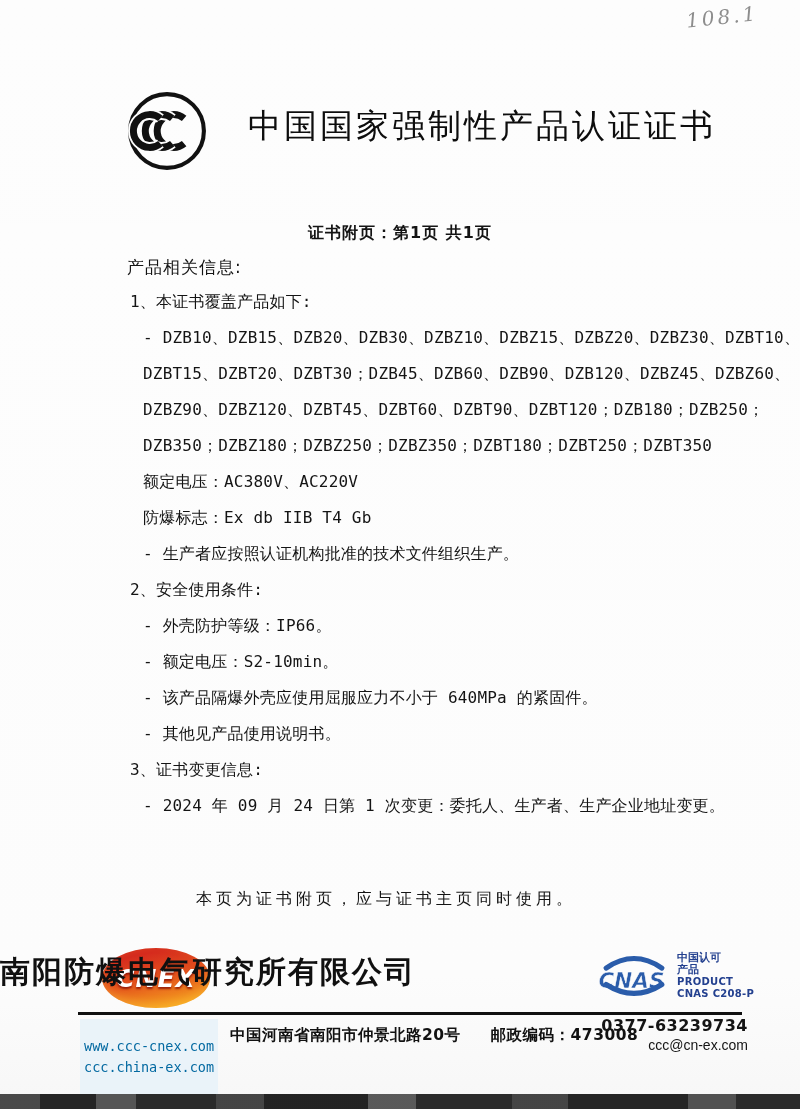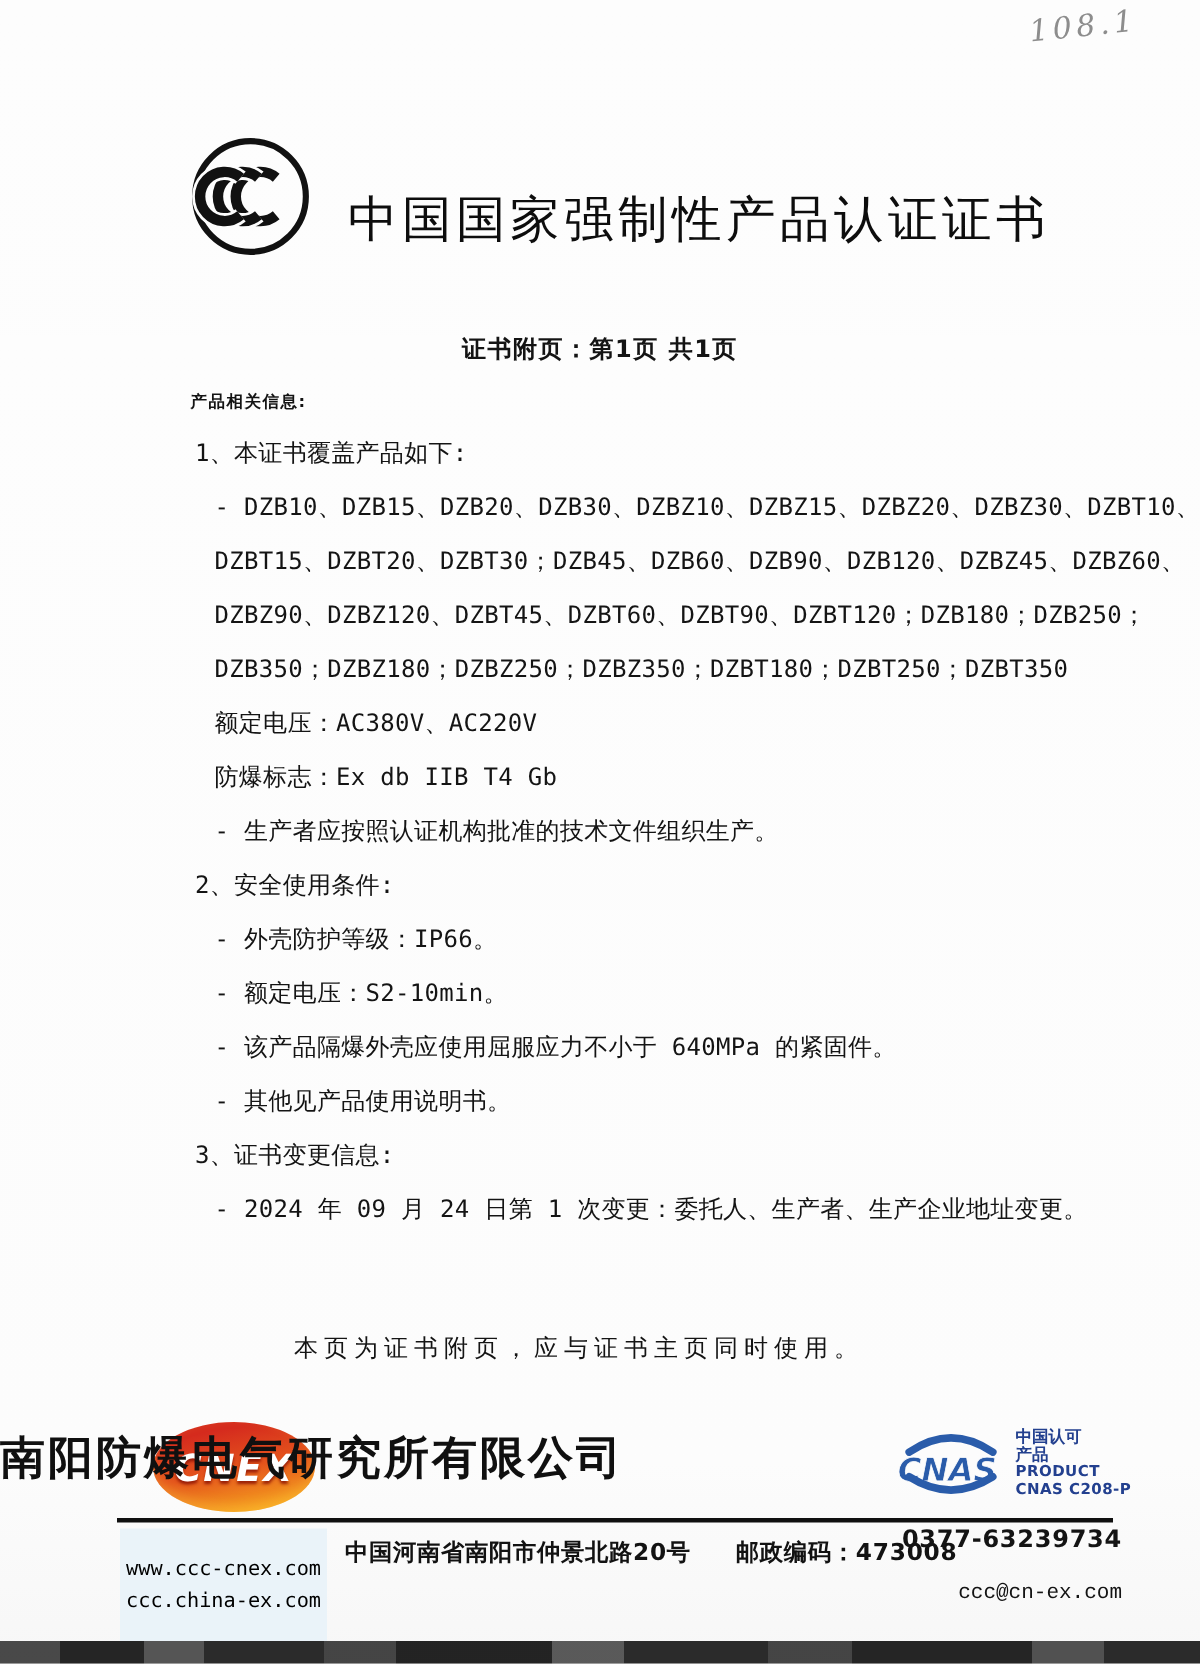--- a/index.html
+++ b/index.html
@@ -12,32 +12,32 @@
 
   .handnote {
     position:absolute; top:5px; right:42px; color:#8d8d8d; font-size:20px;
     font-family:"DejaVu Serif", serif; font-style:italic; letter-spacing:3px;
     transform:rotate(-6deg);
   }
 
   .ccc-logo { position:absolute; left:126px; top:90px; width:82px; height:82px; }
 
   .title {
-    position:absolute; left:232px; top:104px; font-size:33px; letter-spacing:3px;
-    color:#0d0d0d; white-space:nowrap;margin-top:20px;
+    position:absolute; left:248px; top:104px; font-size:33px; letter-spacing:3px;
+    color:#0d0d0d; white-space:nowrap;
   }
 
   .cert-line { position:absolute; left:0; width:800px; text-align:center; font-weight:bold; white-space:nowrap; }
   .cert-line.no   { top:188px; font-size:17px; letter-spacing:1px; }
   .cert-line.page { top:223px; font-size:16px; letter-spacing:1px; }
 
   .info { position:absolute; left:127px; top:250px; right:36px; }
   .info .heading {
     height:34px; display:flex; align-items:center;
-    font-weight:bold; font-size:11px; letter-spacing:1px;
+    font-weight:normal; font-size:17px; letter-spacing:1px;
   }
   .row {
     height:36px; display:flex; align-items:center; white-space:nowrap;
     font-size:16px; letter-spacing:0.2px;
     font-family:"DejaVu Sans Mono","DejaVu Sans",sans-serif;
   }
   .row.sect { padding-left:3px; }
   .row.ind  { padding-left:16px; }
 
   .statement {
@@ -65,29 +65,29 @@
   .cnas-wrap { position:absolute; left:596px; top:947px; display:flex; gap:5px; }
   .cnas-caption { padding-top:5px; color:#23408f; font-weight:bold; line-height:12px; }
   .cnas-caption .cn  { font-size:11px; }
   .cnas-caption .en  { font-size:10px; letter-spacing:0.3px; }
 
   .sep { position:absolute; left:78px; top:1012px; width:664px; height:3px; background:#101010; }
 
   .urls {
     position:absolute; left:80px; top:1019px; font-size:13.5px; line-height:21px;
     font-family:"DejaVu Sans Mono","Liberation Mono",monospace;
-    background:#eaf3f9; padding:17px 4px; color:#000000;
+    background:#eaf3f9; padding:17px 4px; color:#0369a1;
   }
   .addr {
     position:absolute; left:230px; top:1025px; display:flex; gap:30px;
     font-size:15.5px; font-weight:bold; letter-spacing:0.5px; color:#121212; white-space:nowrap;
   }
   .right-contact { position:absolute; right:52px; top:1016px; text-align:right; }
   .right-contact .phone { font-size:16px; font-weight:bold; letter-spacing:0.5px; }
-  .right-contact .mail  { font-size:14px; margin-top:19px; font-family:Liberation Mono, monospace; }
+  .right-contact .mail  { font-size:14px; margin-top:2px; font-family:Liberation Sans, sans-serif; }
 
   .scan-band {
     position:absolute; left:0; bottom:0; width:800px; height:15px; background:#2b2b2b;
     background-image:linear-gradient(90deg,
       rgba(255,255,255,.14) 0 5%, rgba(0,0,0,.15) 5% 12%,
       rgba(255,255,255,.20) 12% 17%, rgba(0,0,0,0) 17% 27%,
       rgba(255,255,255,.12) 27% 33%, rgba(0,0,0,.18) 33% 46%,
       rgba(255,255,255,.22) 46% 52%, rgba(0,0,0,0) 52% 64%,
       rgba(255,255,255,.12) 64% 71%, rgba(0,0,0,.15) 71% 86%,
       rgba(255,255,255,.18) 86% 92%, rgba(0,0,0,0) 92% 100%);

